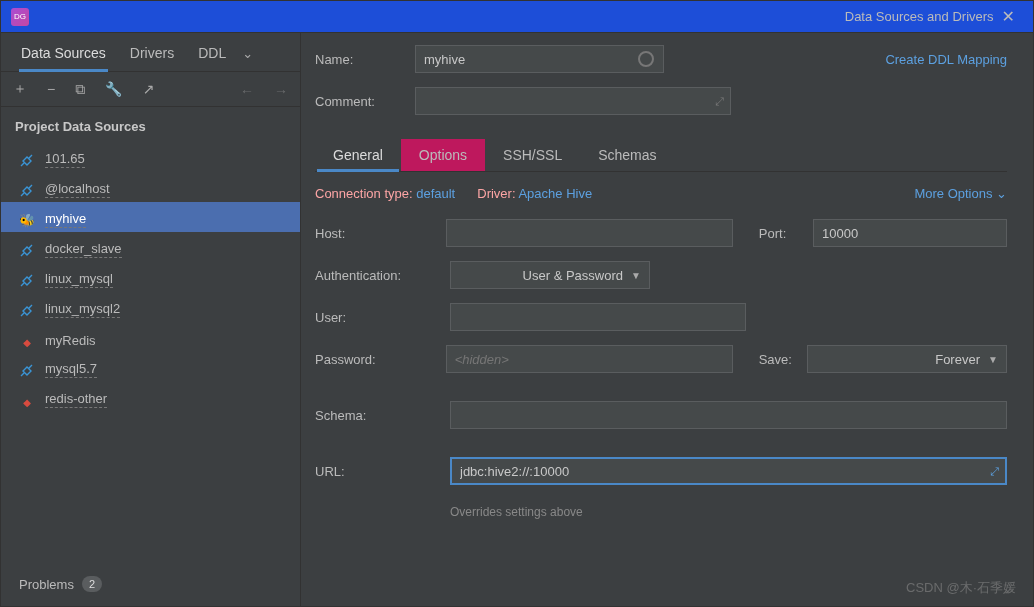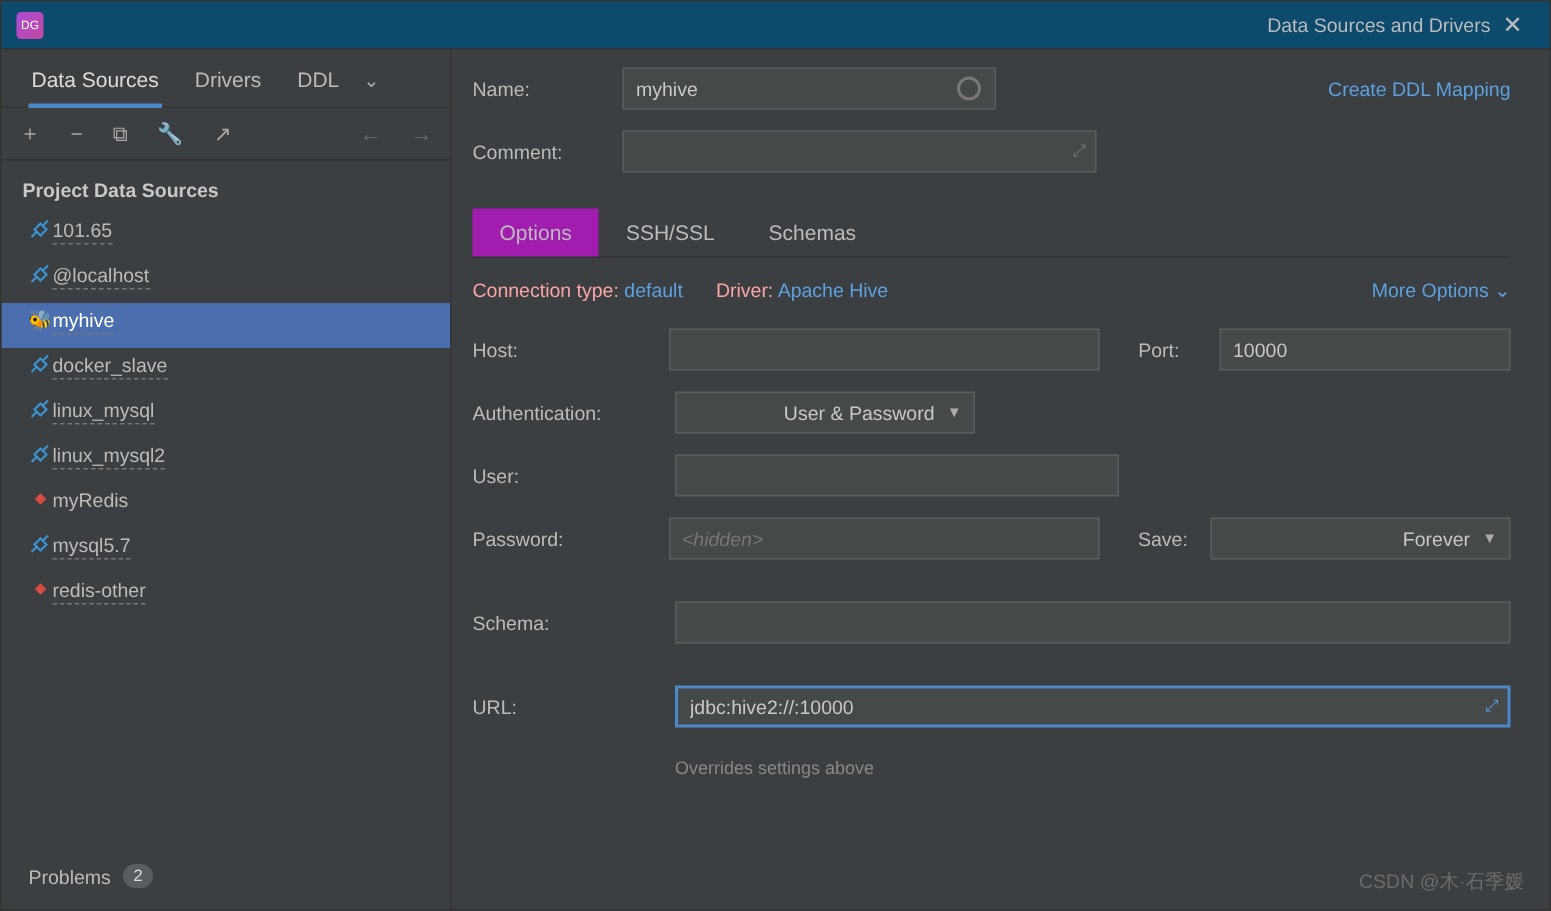--- a/index.html
+++ b/index.html
@@ -1,55 +1,55 @@
 <!DOCTYPE html>
 <html><head>
 <meta charset="utf-8">
 <style>
 * { box-sizing: border-box; margin: 0; padding: 0; font-family: "Segoe UI", Arial, sans-serif; }
 body { background: #3c3f41; color: #bbbbbb; width: 1034px; height: 607px; overflow: hidden; font-size: 13px; }
 .window { width: 1034px; height: 607px; display: flex; flex-direction: column; border: 1px solid #323232; }
-.titlebar { height: 32px; background: #0c4a6e; display: flex; align-items: center; padding: 0 10px; border-bottom: 1px solid #323232; }
+.titlebar { height: 32px; background: #1d4ed8; display: flex; align-items: center; padding: 0 10px; border-bottom: 1px solid #323232; }
 .titlebar .title { margin-left: 8px; color: #bbbbbb; font-size: 13px; flex: 1; text-align: right; }
 .titlebar .close { color: #bbbbbb; font-size: 16px; padding: 4px 8px; cursor: pointer; }
 .app-icon { width: 18px; height: 18px; background: linear-gradient(135deg,#a94dd4,#c447a3); border-radius: 3px; display: flex; align-items: center; justify-content: center; font-size: 8px; color: #fff; }
 .body-area { flex: 1; display: flex; }
 .sidebar { width: 300px; background: #3c3f41; border-right: 1px solid #323232; display: flex; flex-direction: column; }
 .tabs-primary { display: flex; align-items: center; padding: 6px 8px 0 8px; border-bottom: 1px solid #323232; }
 .tab-p { padding: 6px 12px 10px 12px; color: #bbbbbb; font-size: 14px; font-weight: 400; cursor: pointer; position: relative; }
 .tab-p.active { color: #dcdcdc; }
 .tab-p.active::after { content: ""; position: absolute; left: 10px; right: 10px; bottom: -1px; height: 3px; background: #4a88c7; }
 .chev { color: #aaa; padding: 6px 4px 10px 4px; }
 .toolbar { display: flex; align-items: center; padding: 6px 8px; gap: 12px; border-bottom: 1px solid #323232; }
 .tb-btn { color: #a9a9a9; font-size: 14px; cursor: pointer; padding: 2px 4px; }
 .tb-spacer { flex: 1; }
 .section-title { padding: 12px 14px 8px 14px; color: #c8c8c8; font-weight: 700; font-size: 13px; }
 .ds-list { flex: 1; overflow: auto; }
-.ds-item { display: flex; align-items: flex-start; padding: 4px 12px 4px 18px; height: 30px; cursor: pointer; }
+.ds-item { display: flex; align-items: flex-end; padding: 4px 12px 4px 18px; height: 30px; gap: 10px; cursor: pointer; }
 .ds-item.selected { background: #4b6eaf; color: #fff; }
 .ds-item .label { font-size: 13px; }
 .ds-item.dotted .label { border-bottom: 1px dashed #777; padding-bottom: 1px; }
 .ds-icon { width: 16px; display: flex; justify-content: center; }
 .problems { padding: 14px 18px; color: #bbbbbb; display: flex; align-items: center; gap: 8px; }
 .badge { background: #5a5d5f; color: #ddd; border-radius: 10px; padding: 0 7px; font-size: 11px; line-height: 16px; }
 .main { flex: 1; background: #3c3f41; padding: 12px 26px 0 14px; display: flex; flex-direction: column; overflow: auto; }
 .row { display: flex; align-items: center; margin-bottom: 14px; }
 .form-label { width: 100px; color: #bbbbbb; font-size: 13px; }
 .form-label-wide { width: 135px; color: #bbbbbb; font-size: 13px; }
 .input { background: #45494a; border: 1px solid #5a5d5f; color: #c8c8c8; padding: 5px 8px; font-size: 13px; height: 28px; }
 .name-input { flex: 1; max-width: 316px; }
 .circle-state { width: 16px; height: 16px; border: 2px solid #777; border-radius: 50%; margin-left: -26px; }
 .link { color: #5ca0e0; cursor: pointer; }
 .comment-box { width: 316px; height: 28px; background: #45494a; border: 1px solid #5a5d5f; position: relative; }
 .expand-ic { position: absolute; right: 6px; top: 50%; transform: translateY(-50%); color: #777; font-size: 11px; }
 .sub-tabs { display: flex; border-bottom: 1px solid #323232; margin-top: 10px; }
 .sub-tab { padding: 8px 18px; color: #bbbbbb; font-size: 14px; cursor: pointer; position: relative; }
 .sub-tab.active { color: #dcdcdc; }
 .sub-tab.active::after { content:""; position:absolute; left:2px; right:2px; bottom:-1px; height:3px; background:#4a88c7; }
-.sub-tab.bg { background: #a21caf; }
+.sub-tab.bg { background: #be185d; }
 .meta-row { display: flex; align-items: center; padding: 14px 0 18px 0; }
 .meta-row .pair { font-size: 13px; margin-right: 22px; }
 .meta-row .pair .k { color: #fca5a5; }
 .select { background: #45494a; border: 1px solid #5a5d5f; color: #c8c8c8; padding: 0 26px 0 10px; height: 28px; display: inline-flex; align-items: center; position: relative; min-width: 200px; justify-content: flex-end; }
 .select .arr { position: absolute; right: 8px; color: #aaa; font-size: 10px; }
 .url-input { flex: 1; border: 2px solid #4a88c7; }
 .hint { color: #888; font-size: 12px; margin-top: 4px; margin-left: 135px; }
 .right-label { width: 56px; margin-left: 26px; }
 .right-label2 { width: 50px; margin-left: 26px; }
 .svg-plug { stroke: #3a95d6; stroke-width: 1.4; fill: none; }
@@ -167,20 +167,21 @@
         <span class="link">Create DDL Mapping</span>
       </div>
       <div class="row">
         <div class="form-label">Comment:</div>
         <div class="comment-box">
           <span class="expand-ic">⤢</span>
         </div>
       </div>
 
       <div class="sub-tabs">
+        <div class="sub-tab active">General</div>
         <div class="sub-tab bg">Options</div>
         <div class="sub-tab">SSH/SSL</div>
         <div class="sub-tab">Schemas</div>
       </div>
 
       <div class="meta-row">
         <span class="pair">
           <span class="k">Connection type:</span>
           <span class="link">default</span>
         </span>

